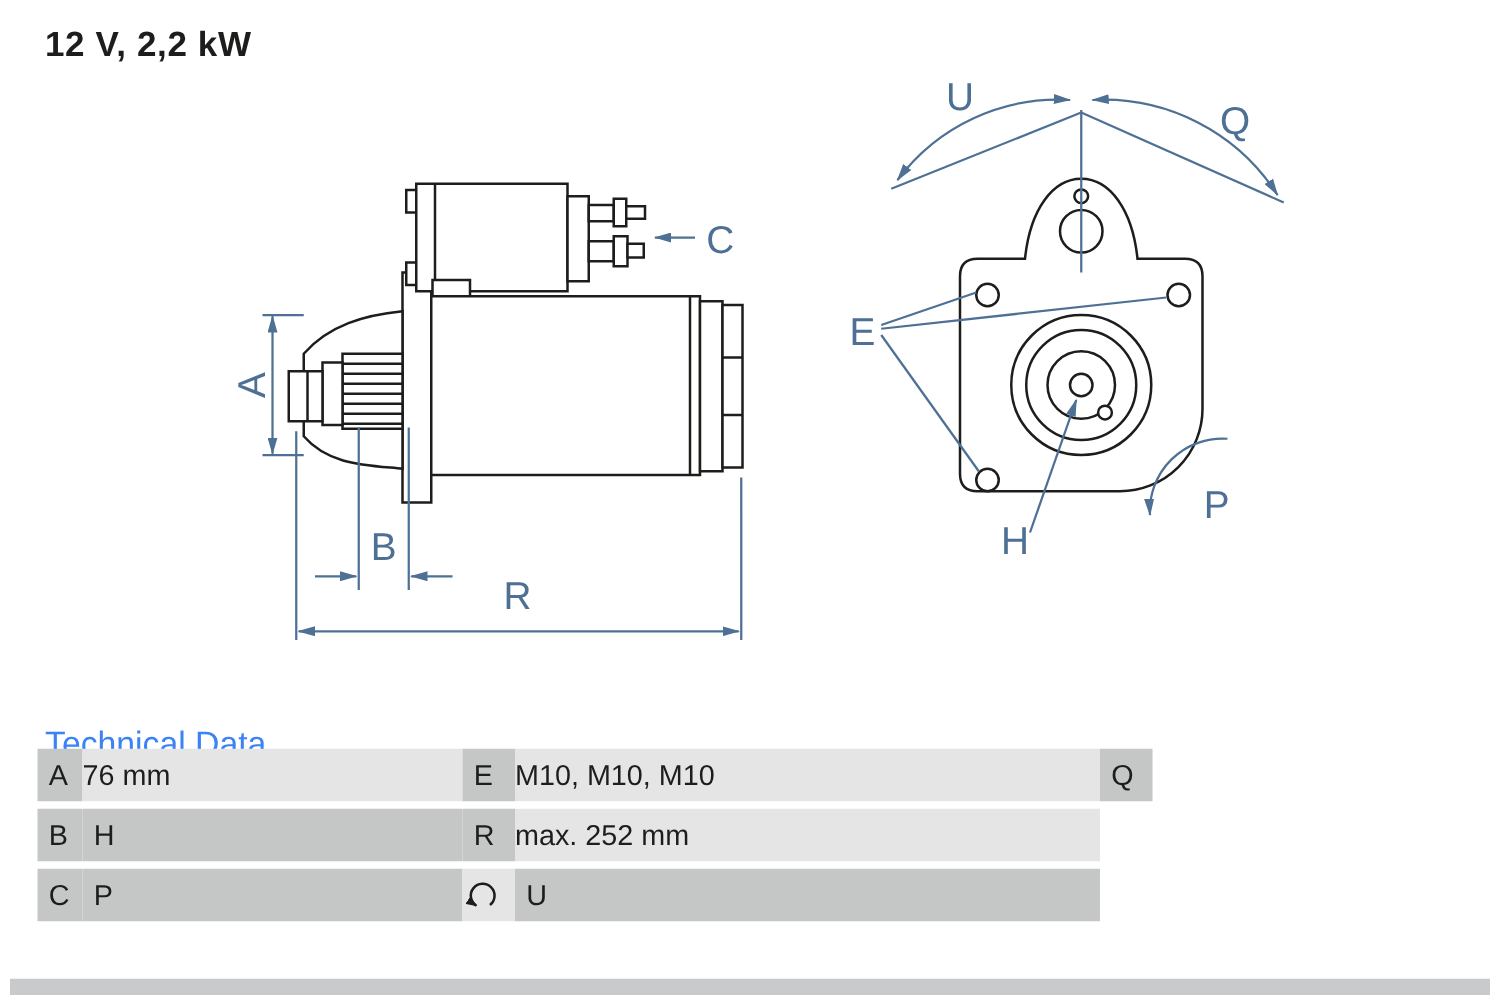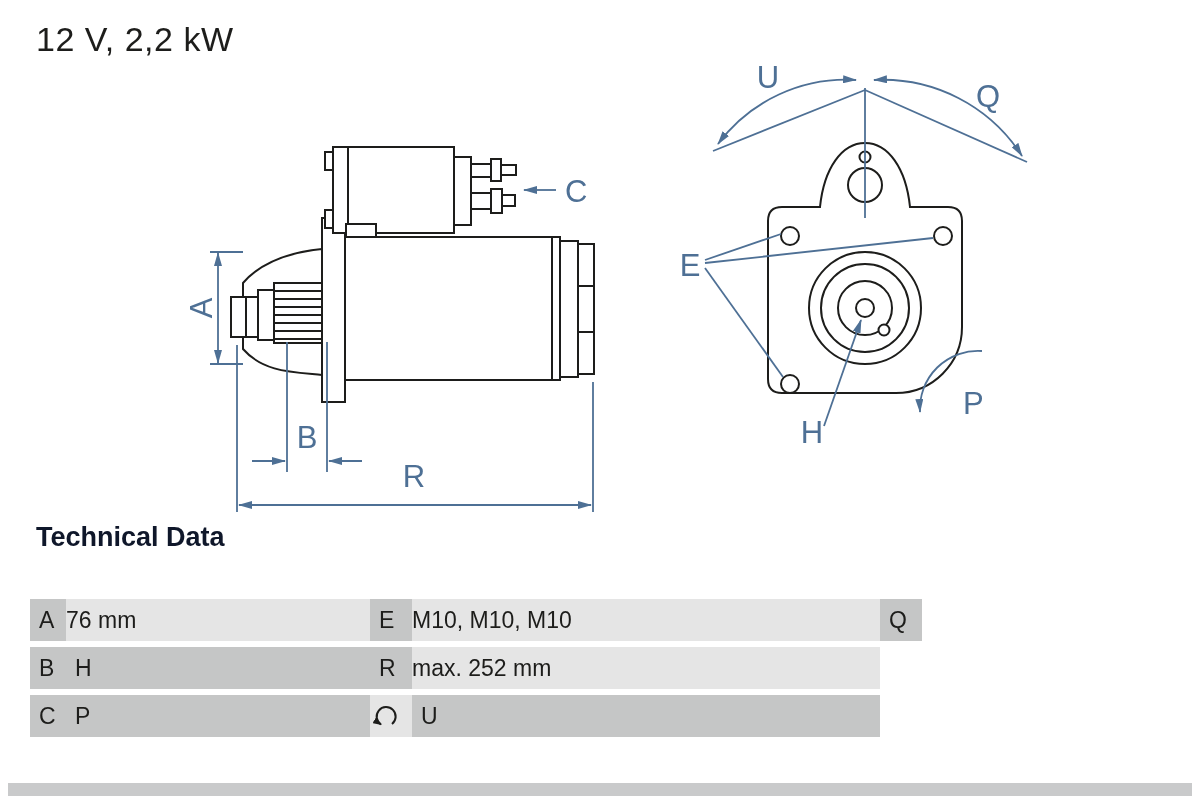--- a/index.html
+++ b/index.html
@@ -1,25 +1,25 @@
 <!DOCTYPE html>
 <html><head>
 <meta charset="utf-8">
 <style>
   * { margin:0; padding:0; box-sizing:border-box; }
   html,body { width:1200px; height:800px; background:#ffffff; overflow:hidden;
               font-family:"Liberation Sans", sans-serif; color:#1d1d1b; }
   .stage { position:relative; width:1200px; height:800px; }
 
-  .title { position:absolute; left:36px; top:20px; font-size:34px; font-weight:400;
+  .title { position:absolute; left:36px; top:20px; font-size:28px; font-weight:700;
            letter-spacing:0.5px; color:#1d1d1b; }
 
   svg.drawing { position:absolute; left:0; top:0; }
 
-  .tech-heading { position:absolute; left:36px; top:522px; font-size:27px; font-weight:700; color:#0f172a; }
+  .tech-heading { position:absolute; left:36px; top:580px; font-size:27px; font-weight:400; color:#3b82f6; }
 
   .table { position:absolute; left:30px; top:599px; width:1140px; }
   .row { display:grid; grid-template-columns:36px 304px 42px 468px 42px 248px;
          height:42px; margin-bottom:6px; }
   .cell { display:flex; align-items:center; font-size:23px; color:#1d1d1b; }
   .cell.key { background:#c5c6c6; padding-left:9px; }
   .cell.val { background:#e5e5e5; }
   .rot-icon { margin-left:2px; }
 
   .bottom-bar { position:absolute; left:8px; top:783px; width:1184px; height:13px; background:#c9cacb; }

